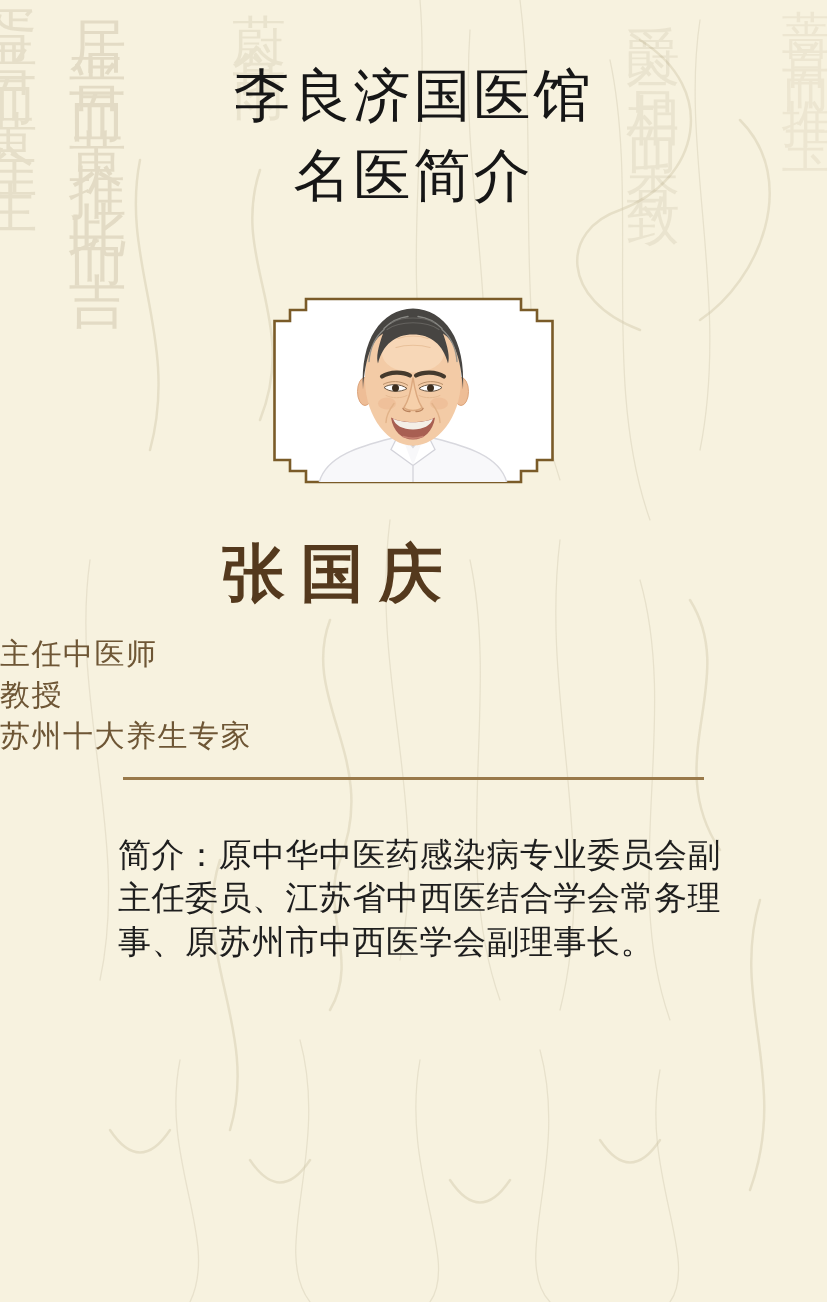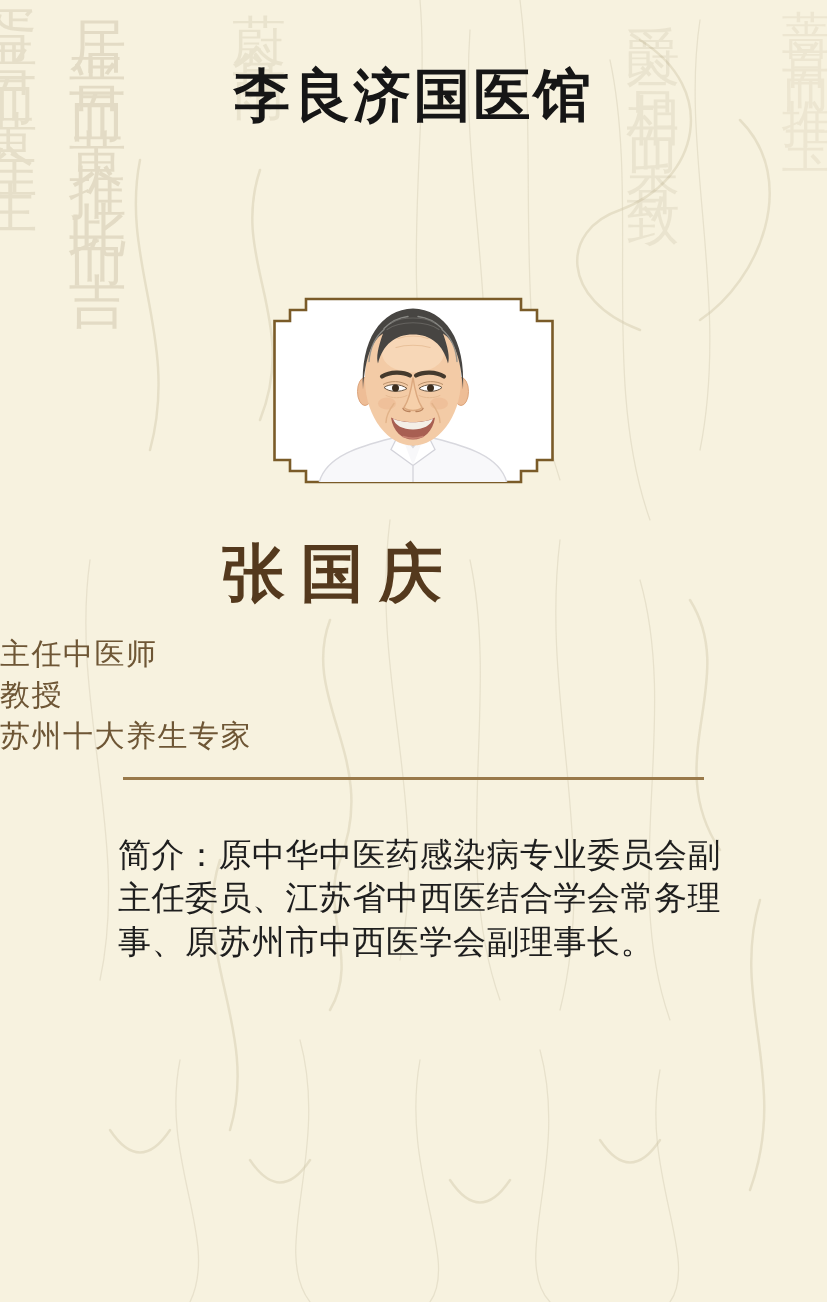--- a/index.html
+++ b/index.html
@@ -26,21 +26,21 @@
   .calli.c2 { left:58px;  top:-26px; font-size:58px; letter-spacing:36px; opacity:.18; }
   .calli.c3 { left:222px; top:-30px; font-size:54px; letter-spacing:30px; opacity:.12; }
   .calli.c4 { left:616px; top:-18px; font-size:54px; letter-spacing:34px; opacity:.11; }
   .calli.c5 { left:774px; top:-30px; font-size:50px; letter-spacing:30px; opacity:.09; }
 
   
   .title {
     position:absolute; top:56px; left:0; width:827px;
     text-align:center;
     font-family:"Liberation Serif","DejaVu Serif",serif;
-    font-weight:700;
+    font-weight:400;
     font-size:57px; line-height:80px;
     letter-spacing:3px;
     color:#161616;
   }
   .frame-wrap { position:absolute; left:273px; top:297px; width:281px; height:187px; }
 
   .doctor-name {
     position:absolute; top:531px; left:0; width:664px;
     text-align:center;
     font-size:63px; line-height:84px;
@@ -108,20 +108,21 @@
   </svg>
   <div class="calli c1">胥晋而黄隹生</div>
   <div class="calli c2">居晋而黄推此而吉</div>
   <div class="calli c3">蔚食雨</div>
   <div class="calli c4">爵合相而香致</div>
   <div class="calli c5">蔷首而推玉</div>
 </div>
 
 <div class="title">
   <div>李良济国医馆</div>
+  <div>名医简介</div>
 </div>
 
 <div class="frame-wrap">
   <svg width="281" height="187" viewBox="0 0 281 186">
     <defs>
       <clipPath id="frameClip">
         <path d="M33,1.5 H248 V12.5 H264 V23.5 H279.5 V162.5 H264 V173.5 H248 V184.5 H33 V173.5 H17 V162.5 H1.5 V23.5 H17 V12.5 H33 Z"></path>
       </clipPath>
     </defs>
 

